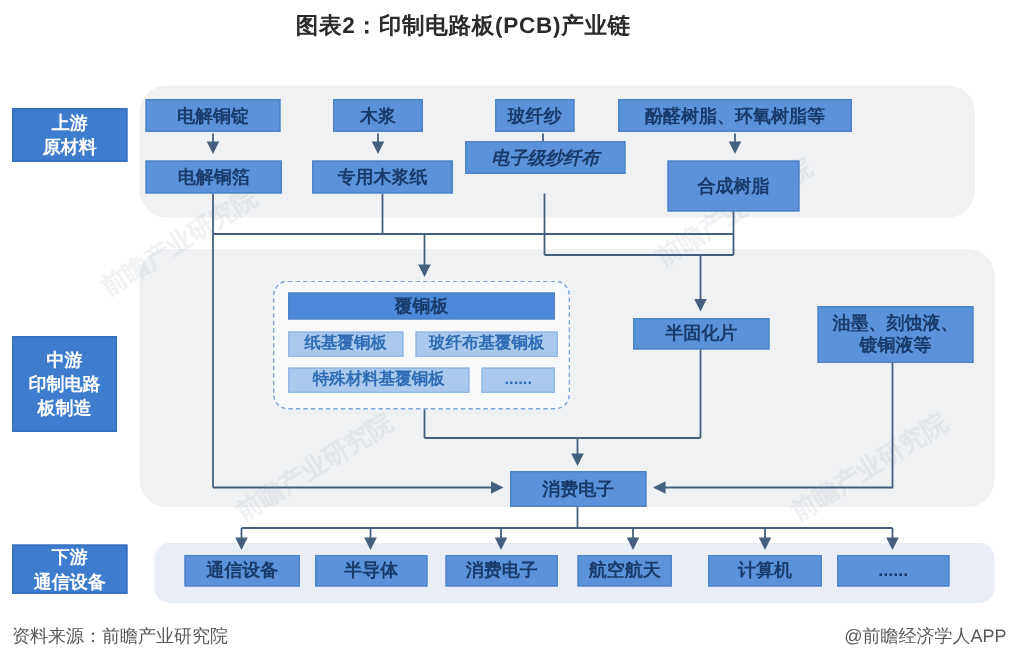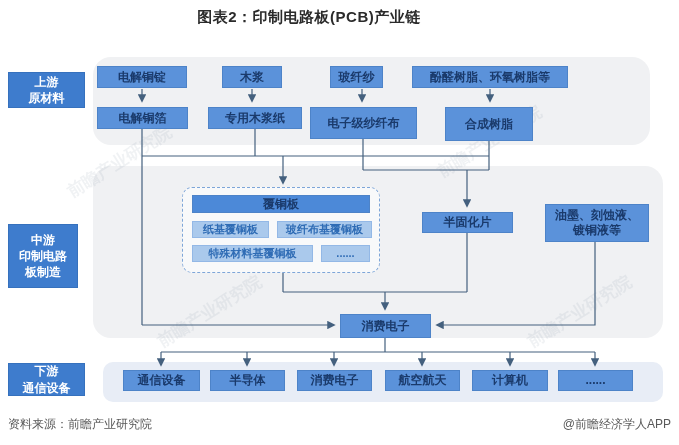--- a/index.html
+++ b/index.html
@@ -113,38 +113,38 @@
   <div class="stage" style="left:8px;top:363px;width:77px;height:33px;">下游
 通信设备</div>
 
   <div class="box" style="left:97px;top:66px;width:90px;height:22px;">电解铜锭</div>
   <div class="box" style="left:222px;top:66px;width:60px;height:22px;">木浆</div>
   <div class="box" style="left:330px;top:66px;width:53px;height:22px;">玻纤纱</div>
   <div class="box" style="left:412px;top:66px;width:156px;height:22px;">酚醛树脂、环氧树脂等</div>
 
   <div class="box" style="left:97px;top:107px;width:91px;height:22px;">电解铜箔</div>
   <div class="box" style="left:208px;top:107px;width:94px;height:22px;">专用木浆纸</div>
-  <div class="box" style="left:310px;top:107px;width:107px;height:32px;">电子级纱纤布</div>
+  <div class="box" style="left:310px;top:94px;width:107px;height:22px;font-style:italic;">电子级纱纤布</div>
   <div class="box" style="left:445px;top:107px;width:88px;height:34px;">合成树脂</div>
 
   <div class="dashed-group" style="left:182px;top:187px;width:198px;height:86px;"></div>
   <div class="box header" style="left:192px;top:195px;width:178px;height:18px;">覆铜板</div>
   <div class="box light" style="left:192px;top:221px;width:77px;height:17px;">纸基覆铜板</div>
   <div class="box light" style="left:277px;top:221px;width:95px;height:17px;">玻纤布基覆铜板</div>
   <div class="box light" style="left:192px;top:245px;width:121px;height:17px;">特殊材料基覆铜板</div>
   <div class="box light" style="left:321px;top:245px;width:49px;height:17px;">......</div>
 
   <div class="box" style="left:422px;top:212px;width:91px;height:21px;">半固化片</div>
   <div class="box" style="left:545px;top:204px;width:104px;height:38px;">油墨、刻蚀液、
 镀铜液等</div>
   <div class="box" style="left:340px;top:314px;width:91px;height:24px;">消费电子</div>
 
   <div class="box" style="left:123px;top:370px;width:77px;height:21px;">通信设备</div>
   <div class="box" style="left:210px;top:370px;width:75px;height:21px;">半导体</div>
   <div class="box" style="left:297px;top:370px;width:75px;height:21px;">消费电子</div>
-  <div class="box" style="left:385px;top:370px;width:75px;height:21px;">航空航天</div>
+  <div class="box" style="left:385px;top:370px;width:63px;height:21px;">航空航天</div>
   <div class="box" style="left:472px;top:370px;width:76px;height:21px;">计算机</div>
   <div class="box" style="left:558px;top:370px;width:75px;height:21px;">......</div>
 
   <div class="footer-source">资料来源：前瞻产业研究院</div>
   <div class="footer-credit">@前瞻经济学人APP</div>
 
 </div>
 
 </body></html>

